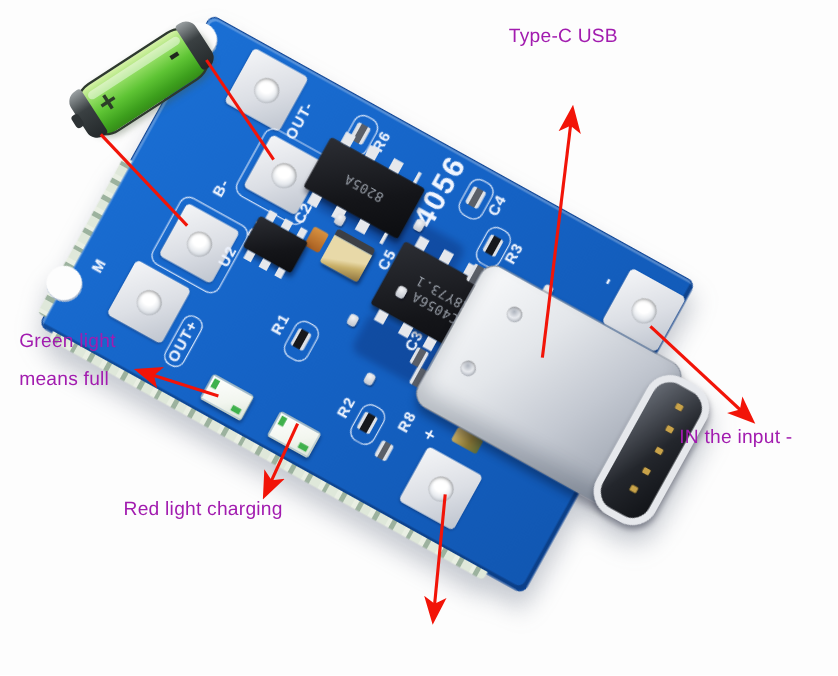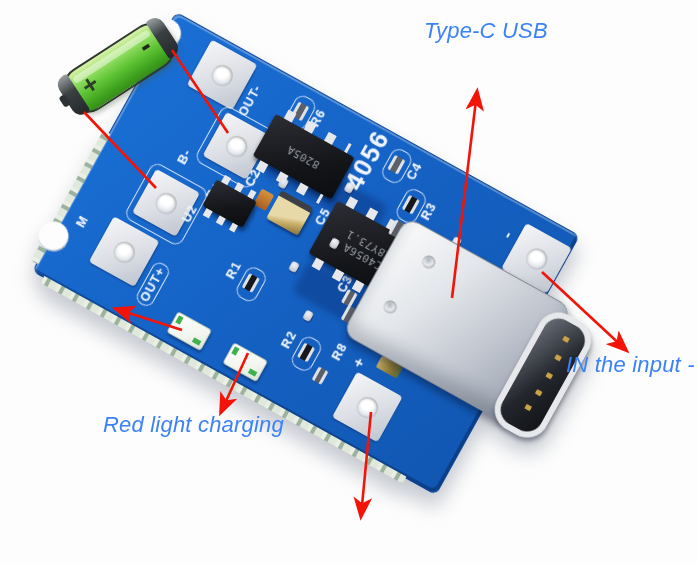--- a/index.html
+++ b/index.html
@@ -1,21 +1,21 @@
 <!DOCTYPE html>
 <html><head>
 <meta charset="utf-8">
 <style>
   html,body{margin:0;padding:0;background:#fff;}
   .canvas{
     position:relative;width:698px;height:563px;overflow:hidden;
     background:#fdfdfd;font-family:"Liberation Sans",sans-serif;
   }
   
-  .ann{position:absolute;color:#3b82f6;font-size:22px;line-height:29px;letter-spacing:.2px;font-style:italic;}
+  .ann{position:absolute;color:#a21caf;font-size:16px;line-height:29px;letter-spacing:.2px;}
   
   .board{
     position:absolute;left:75px;top:105px;width:460px;height:295px;
     transform:rotate(29deg);
     background:linear-gradient(112deg,#1a6fd4 0%,#1563c6 45%,#1157b2 100%);
     border-radius:7px;border:1px solid #0c4496;
     box-shadow:inset 2px 2px 0 rgba(255,255,255,.28),inset -3px -3px 0 rgba(0,10,40,.3);
     filter:drop-shadow(7px 12px 10px rgba(90,100,120,.35));
   }
   .shade{position:absolute;background:rgba(8,28,86,.30);border-radius:8px;filter:blur(3px);}
@@ -225,20 +225,22 @@
     <div class="bat-cap r"></div>
     <div class="bat-nub"></div>
     <div class="bat-plus">+</div>
     <div class="bat-minus">-</div>
   </div>
 
   <div class="ann" style="left:424px;top:16px;">
     <div>Type-C USB</div>
   </div>
   <div class="ann" style="left:16px;top:270px;">
+    <div>Green light</div>
+    <div style="margin-top:3px;">means full</div>
   </div>
   <div class="ann" style="left:566px;top:350px;">IN the input -</div>
   <div class="ann" style="left:103px;top:410px;">Red light charging</div>
 
   <svg class="overlay" width="698" height="563" viewBox="0 0 698 563">
     <defs>
       <marker id="ah" viewBox="0 0 10 8" refX="8" refY="4" markerWidth="9" markerHeight="8" orient="auto">
         <path d="M0,0 L10,4 L0,8 L2.5,4 Z" fill="#f21408"></path>
       </marker>
     </defs>

